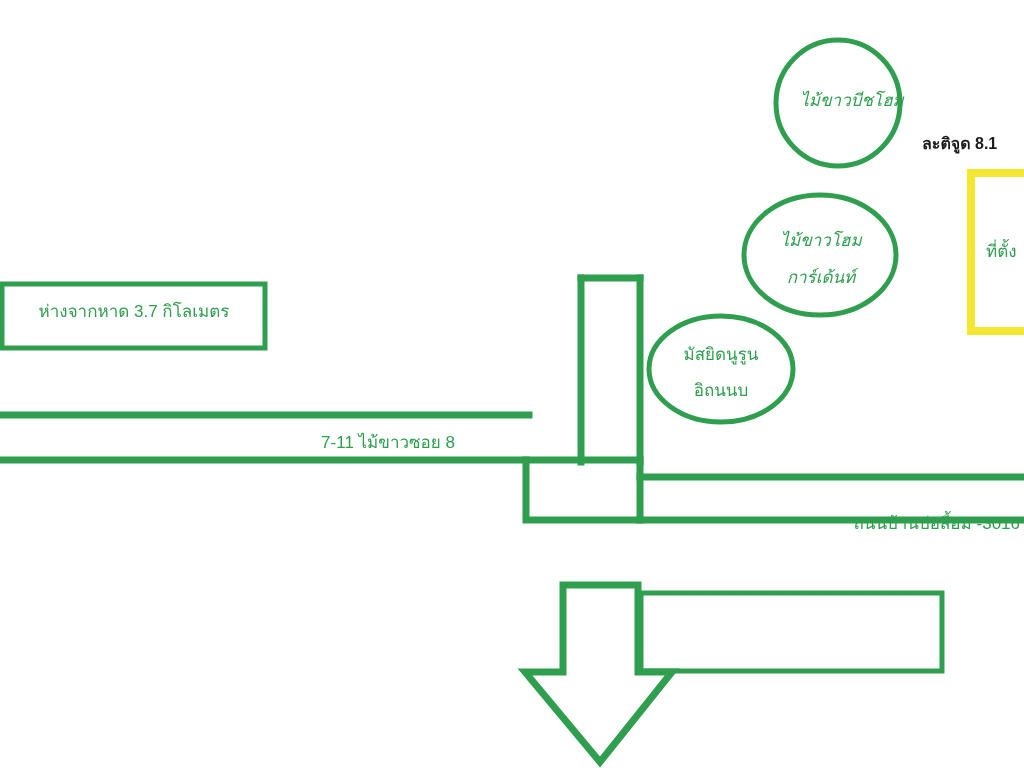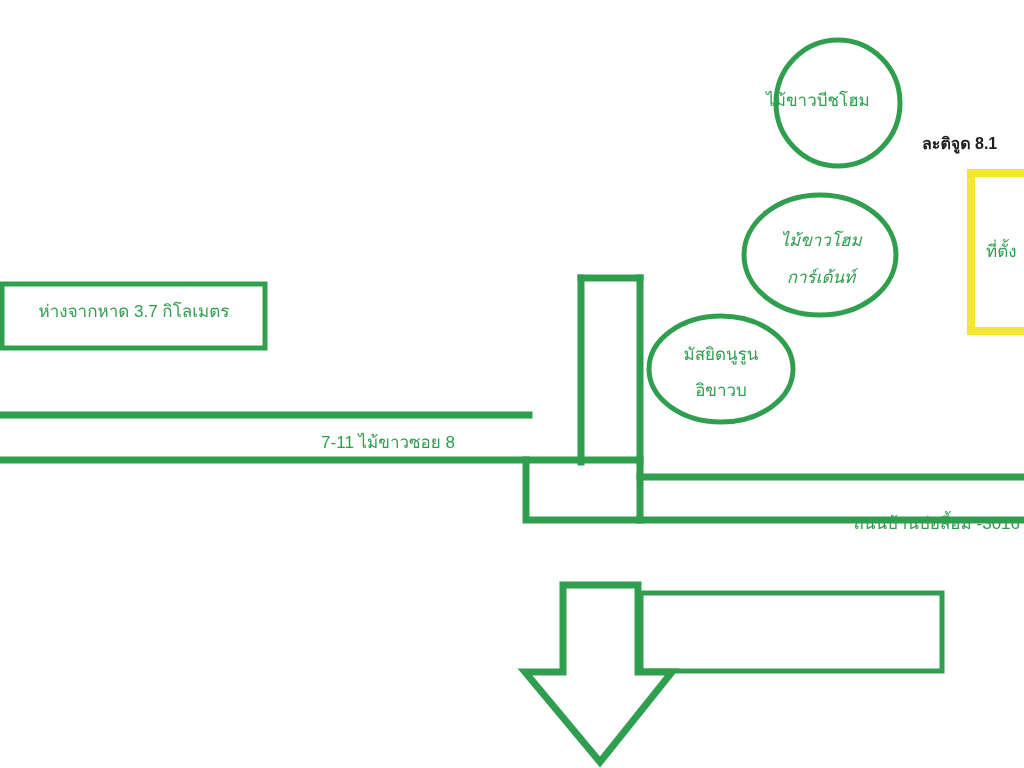--- a/index.html
+++ b/index.html
@@ -50,23 +50,24 @@
     text-align: right;
   }
   .label-airport {
     left: 652px;
     top: 605px;
     width: 282px;
     text-align: left;
     line-height: 36px;
   }
   .label-beachhome {
-    left: 742px;
+    left: 776px;
     top: 87px;
     width: 152px;
+    font-style: italic;
   }
   .label-homegarden {
     left: 742px;
     top: 222px;
     width: 158px;
     line-height: 37px;
     font-style: italic;
   }
   .label-mosque {
     left: 645px;
@@ -130,19 +131,19 @@
 
   <div class="label label-road">ถนนบ้านบ่อสี้อม -3016</div>
 
 
   <div class="label label-beachhome">ไม้ขาวบีชโฮม</div>
 
   <div class="label label-homegarden">ไม้ขาวโฮม
 การ์เด้นท์</div>
 
   <div class="label label-mosque">มัสยิดนูรูน
-อิขาวบ</div>
+อิถนนบ</div>
 
   <div class="label label-lat">ละติจูด 8.1</div>
 
   <div class="label label-location">ที่ตั้ง</div>
 
 </div>
 
 </body></html>

